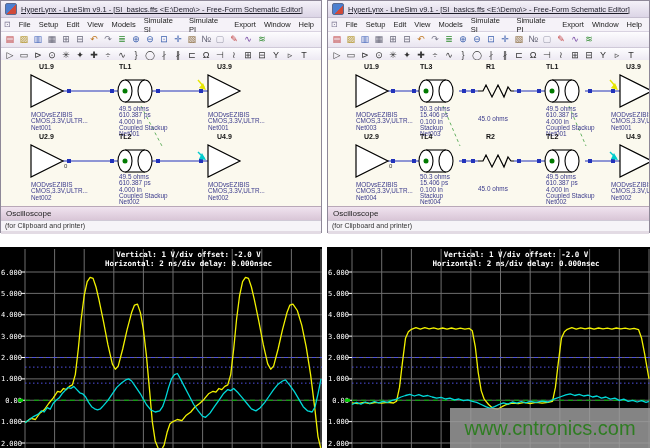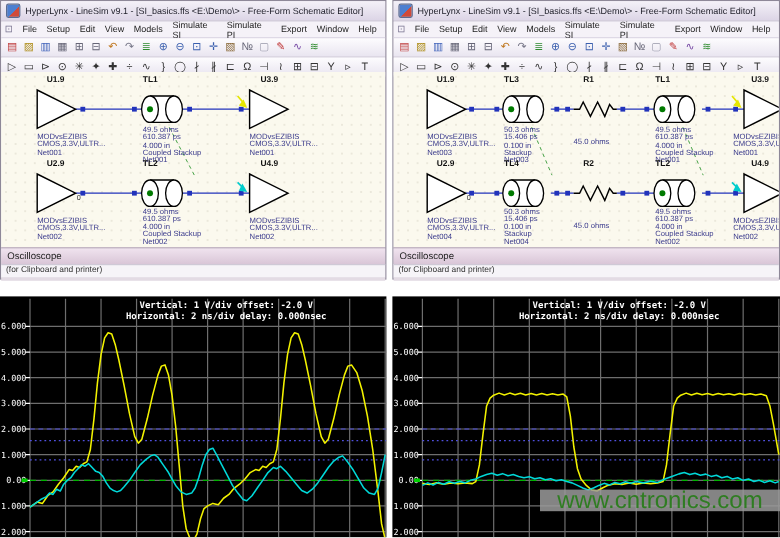--- a/index.html
+++ b/index.html
@@ -3,21 +3,21 @@
 <meta charset="utf-8">
 <style>
   html,body{margin:0;padding:0;background:#fff;}
   #stage{position:relative;width:650px;height:448px;background:#fff;overflow:hidden;
          font-family:"Liberation Sans",sans-serif;}
   .win{position:absolute;top:0;height:233px;border:1px solid #8e8898;box-sizing:border-box;background:#f4f1f7;}
   .titlebar{height:16px;background:linear-gradient(#f4f1f8,#dcd5e6);display:flex;align-items:center;
             padding:0 4px;border-bottom:1px solid #c6bfd0;}
   .appicon{width:10px;height:10px;border-radius:2px;margin-right:4px;flex:0 0 auto;
            background:linear-gradient(135deg,#4d7fd0 55%,#d04a3a 55%);border:1px solid #5a6a90;}
-  .title{font-size:7.5px;color:#1d1d28;white-space:nowrap;overflow:hidden;}
+  .title{font-size:7.5px;color:#1d1d28;white-space:nowrap;overflow:hidden;text-decoration:underline;}
   .menubar{height:13px;background:#f5f2f8;border-bottom:1px solid #d9d3e1;display:flex;align-items:center;
            padding:0 3px;font-size:7.5px;color:#222;}
   .menubar .docicon{color:#7a7490;font-size:8px;margin-right:4px;}
   .menubar span.mi{padding:0 4px;cursor:default;}
   .tbar{height:15px;display:flex;align-items:center;padding:0 2px;
         background:linear-gradient(#fdfcfe,#e9e5f0);border-bottom:1px solid #cfc9d8;}
   .tbi{display:inline-block;width:14px;height:13px;line-height:13px;text-align:center;font-size:9px;
        color:#445;border-radius:2px;}
   .canvas{position:absolute;left:0;top:59px;width:100%;height:146px;overflow:hidden;background:#fbf9ee;
           background-image:radial-gradient(#cdc9b8 0.5px,rgba(0,0,0,0) 0.6px);background-size:8px 8px;}
@@ -26,21 +26,21 @@
   .tblock{position:absolute;font-size:6.4px;line-height:6.3px;color:#3a3a8c;white-space:nowrap;}
   .pin0{position:absolute;font-size:6px;color:#333;}
   .oscbar{position:absolute;left:0;top:205px;width:100%;height:14px;box-sizing:border-box;
           background:linear-gradient(#f0e3ef,#d9c6d7);border-top:1px solid #b9a8b8;
           font-size:8px;color:#222;line-height:14px;padding-left:5px;}
   .statusstrip{position:absolute;left:0;top:219px;width:100%;height:11px;box-sizing:border-box;
                background:#f6f4f8;border-top:1px solid #cfc9d6;font-size:7px;color:#333;
                line-height:10px;padding-left:4px;}
   .bottomstrip{position:absolute;left:0;top:230px;width:100%;height:3px;background:#e3dbe4;}
   .scope{position:absolute;top:247px;height:201px;background:#000;}
-  .watermark{position:absolute;left:450px;top:408px;width:200px;height:18px;
+  .watermark{position:absolute;left:450px;top:408px;width:200px;height:40px;
              background:rgba(155,155,155,0.85);display:flex;align-items:center;justify-content:center;
              font-size:20px;font-weight:normal;}
   svg text{font-family:"DejaVu Sans Mono",monospace;}
 </style>
 </head>
 <body>
 
 <div id="stage">
 
   <div class="win" style="left:0;width:322px;">

